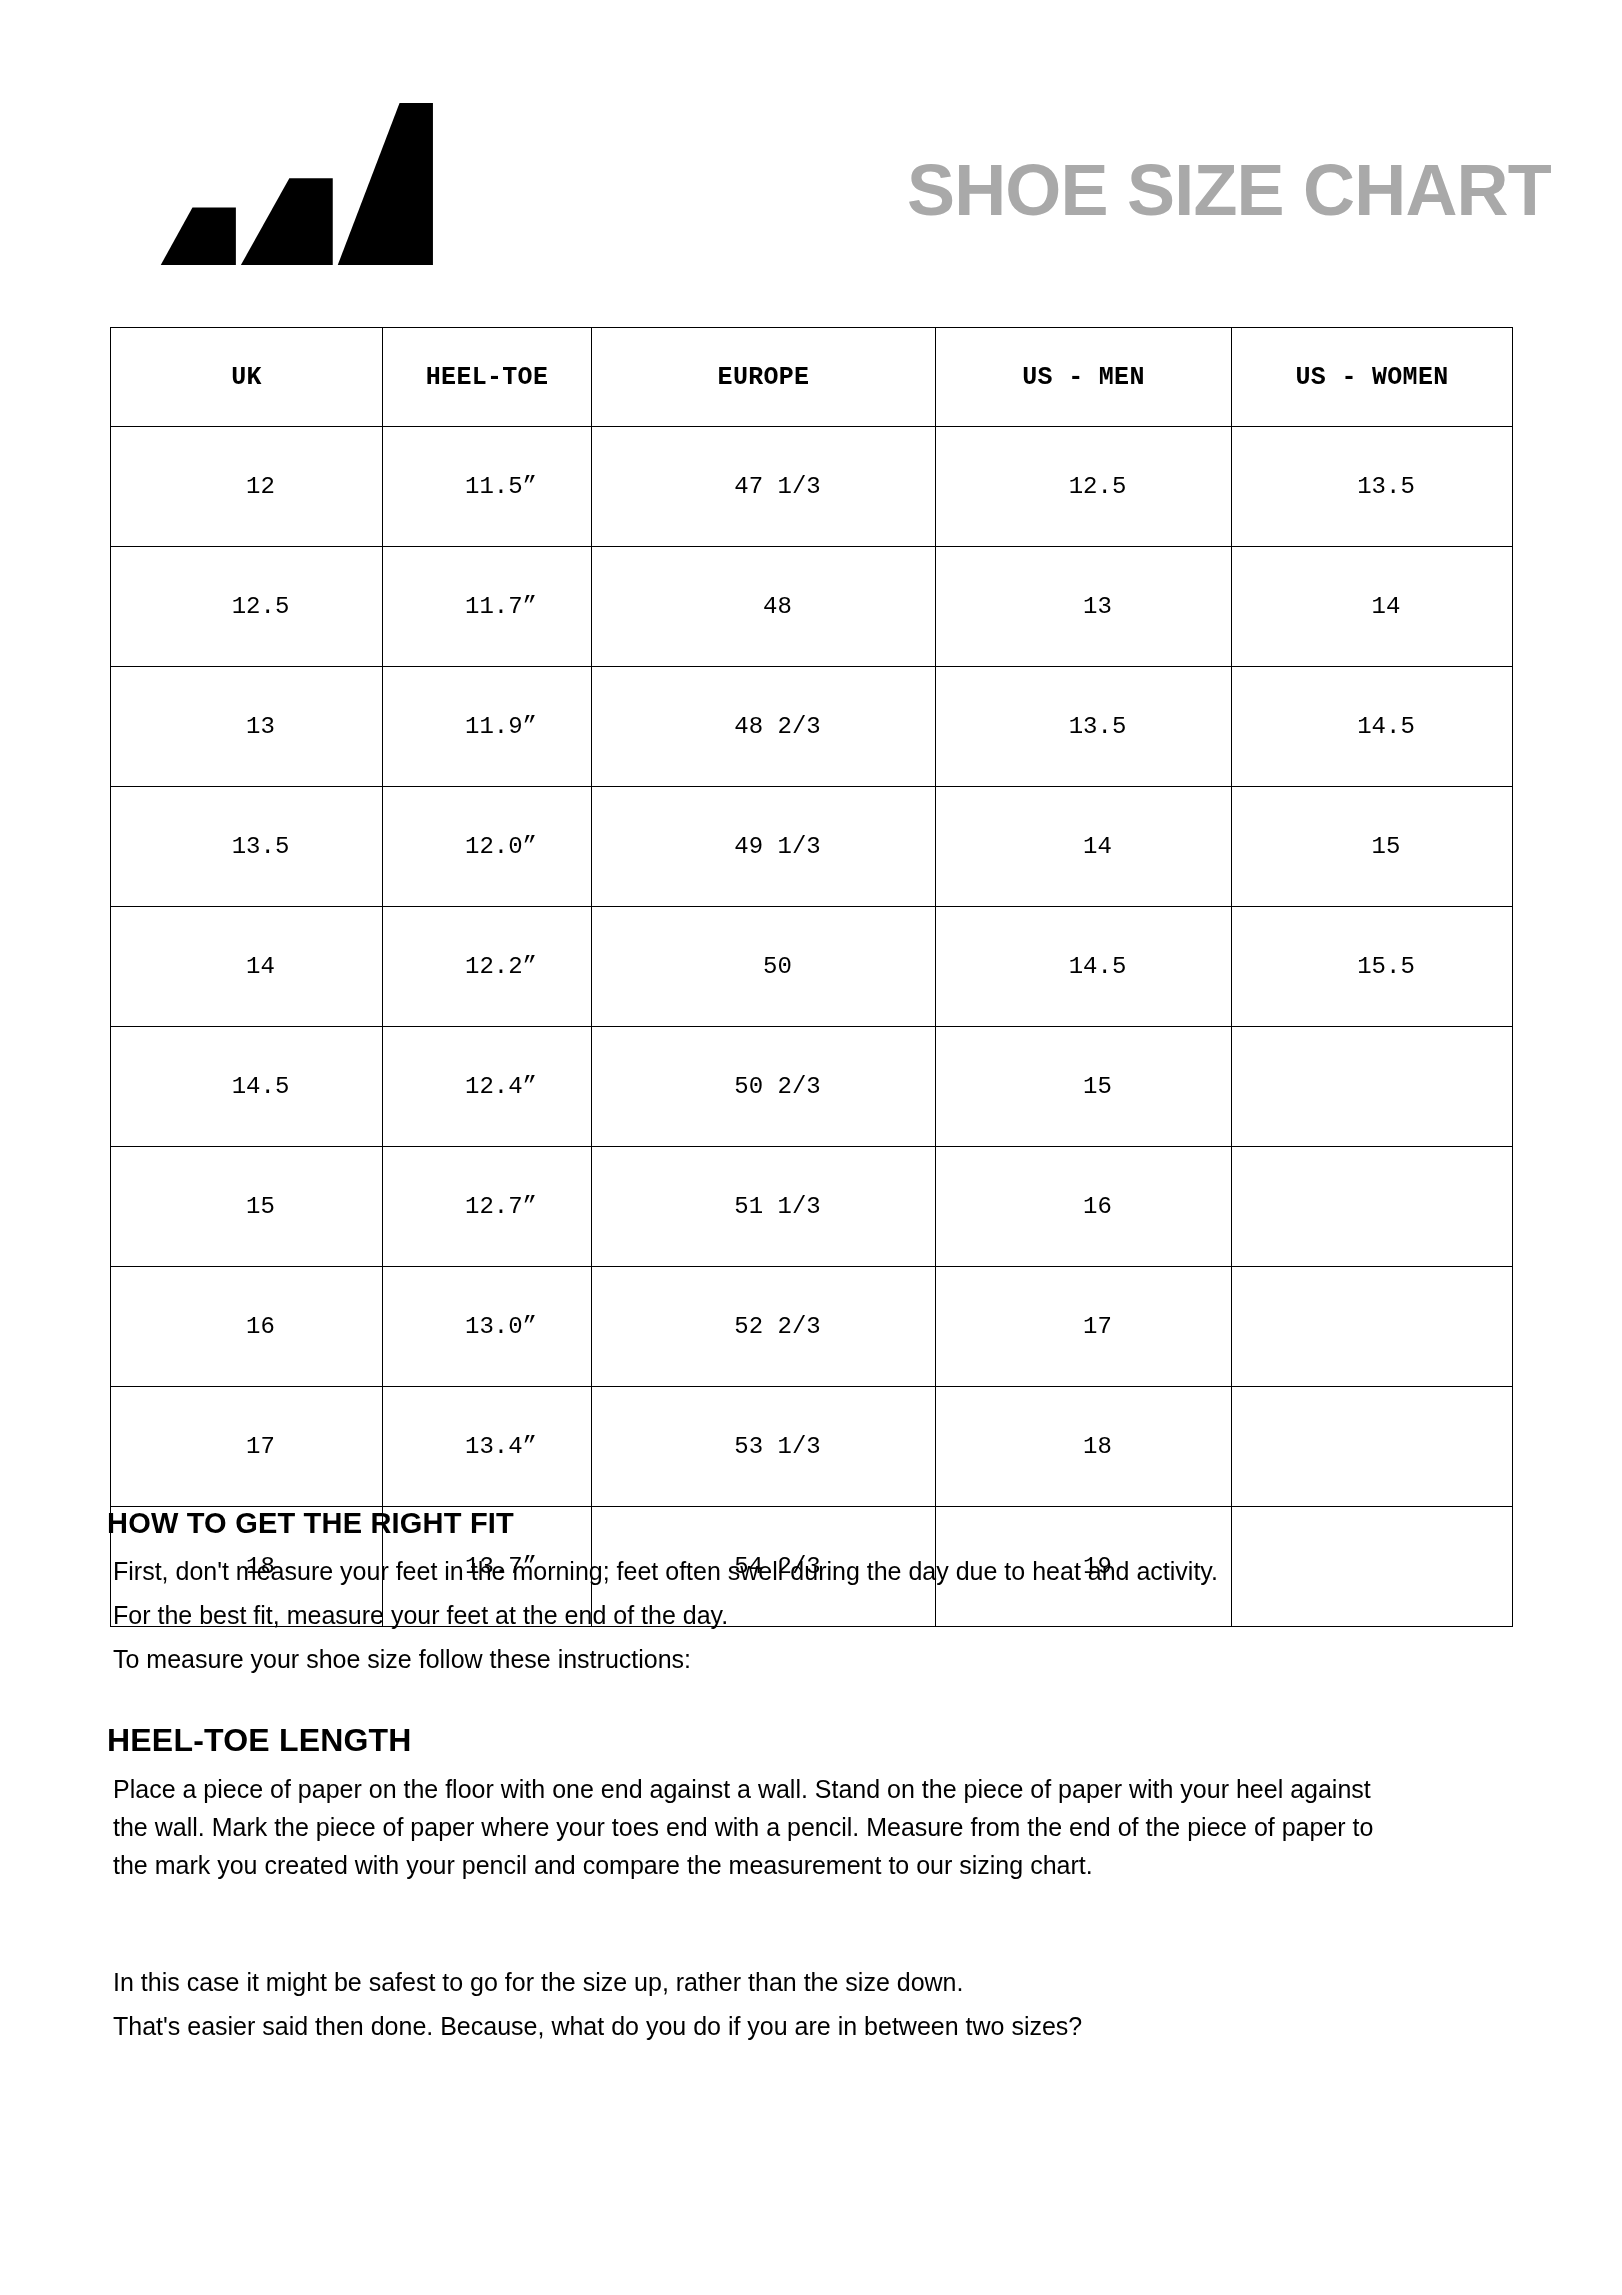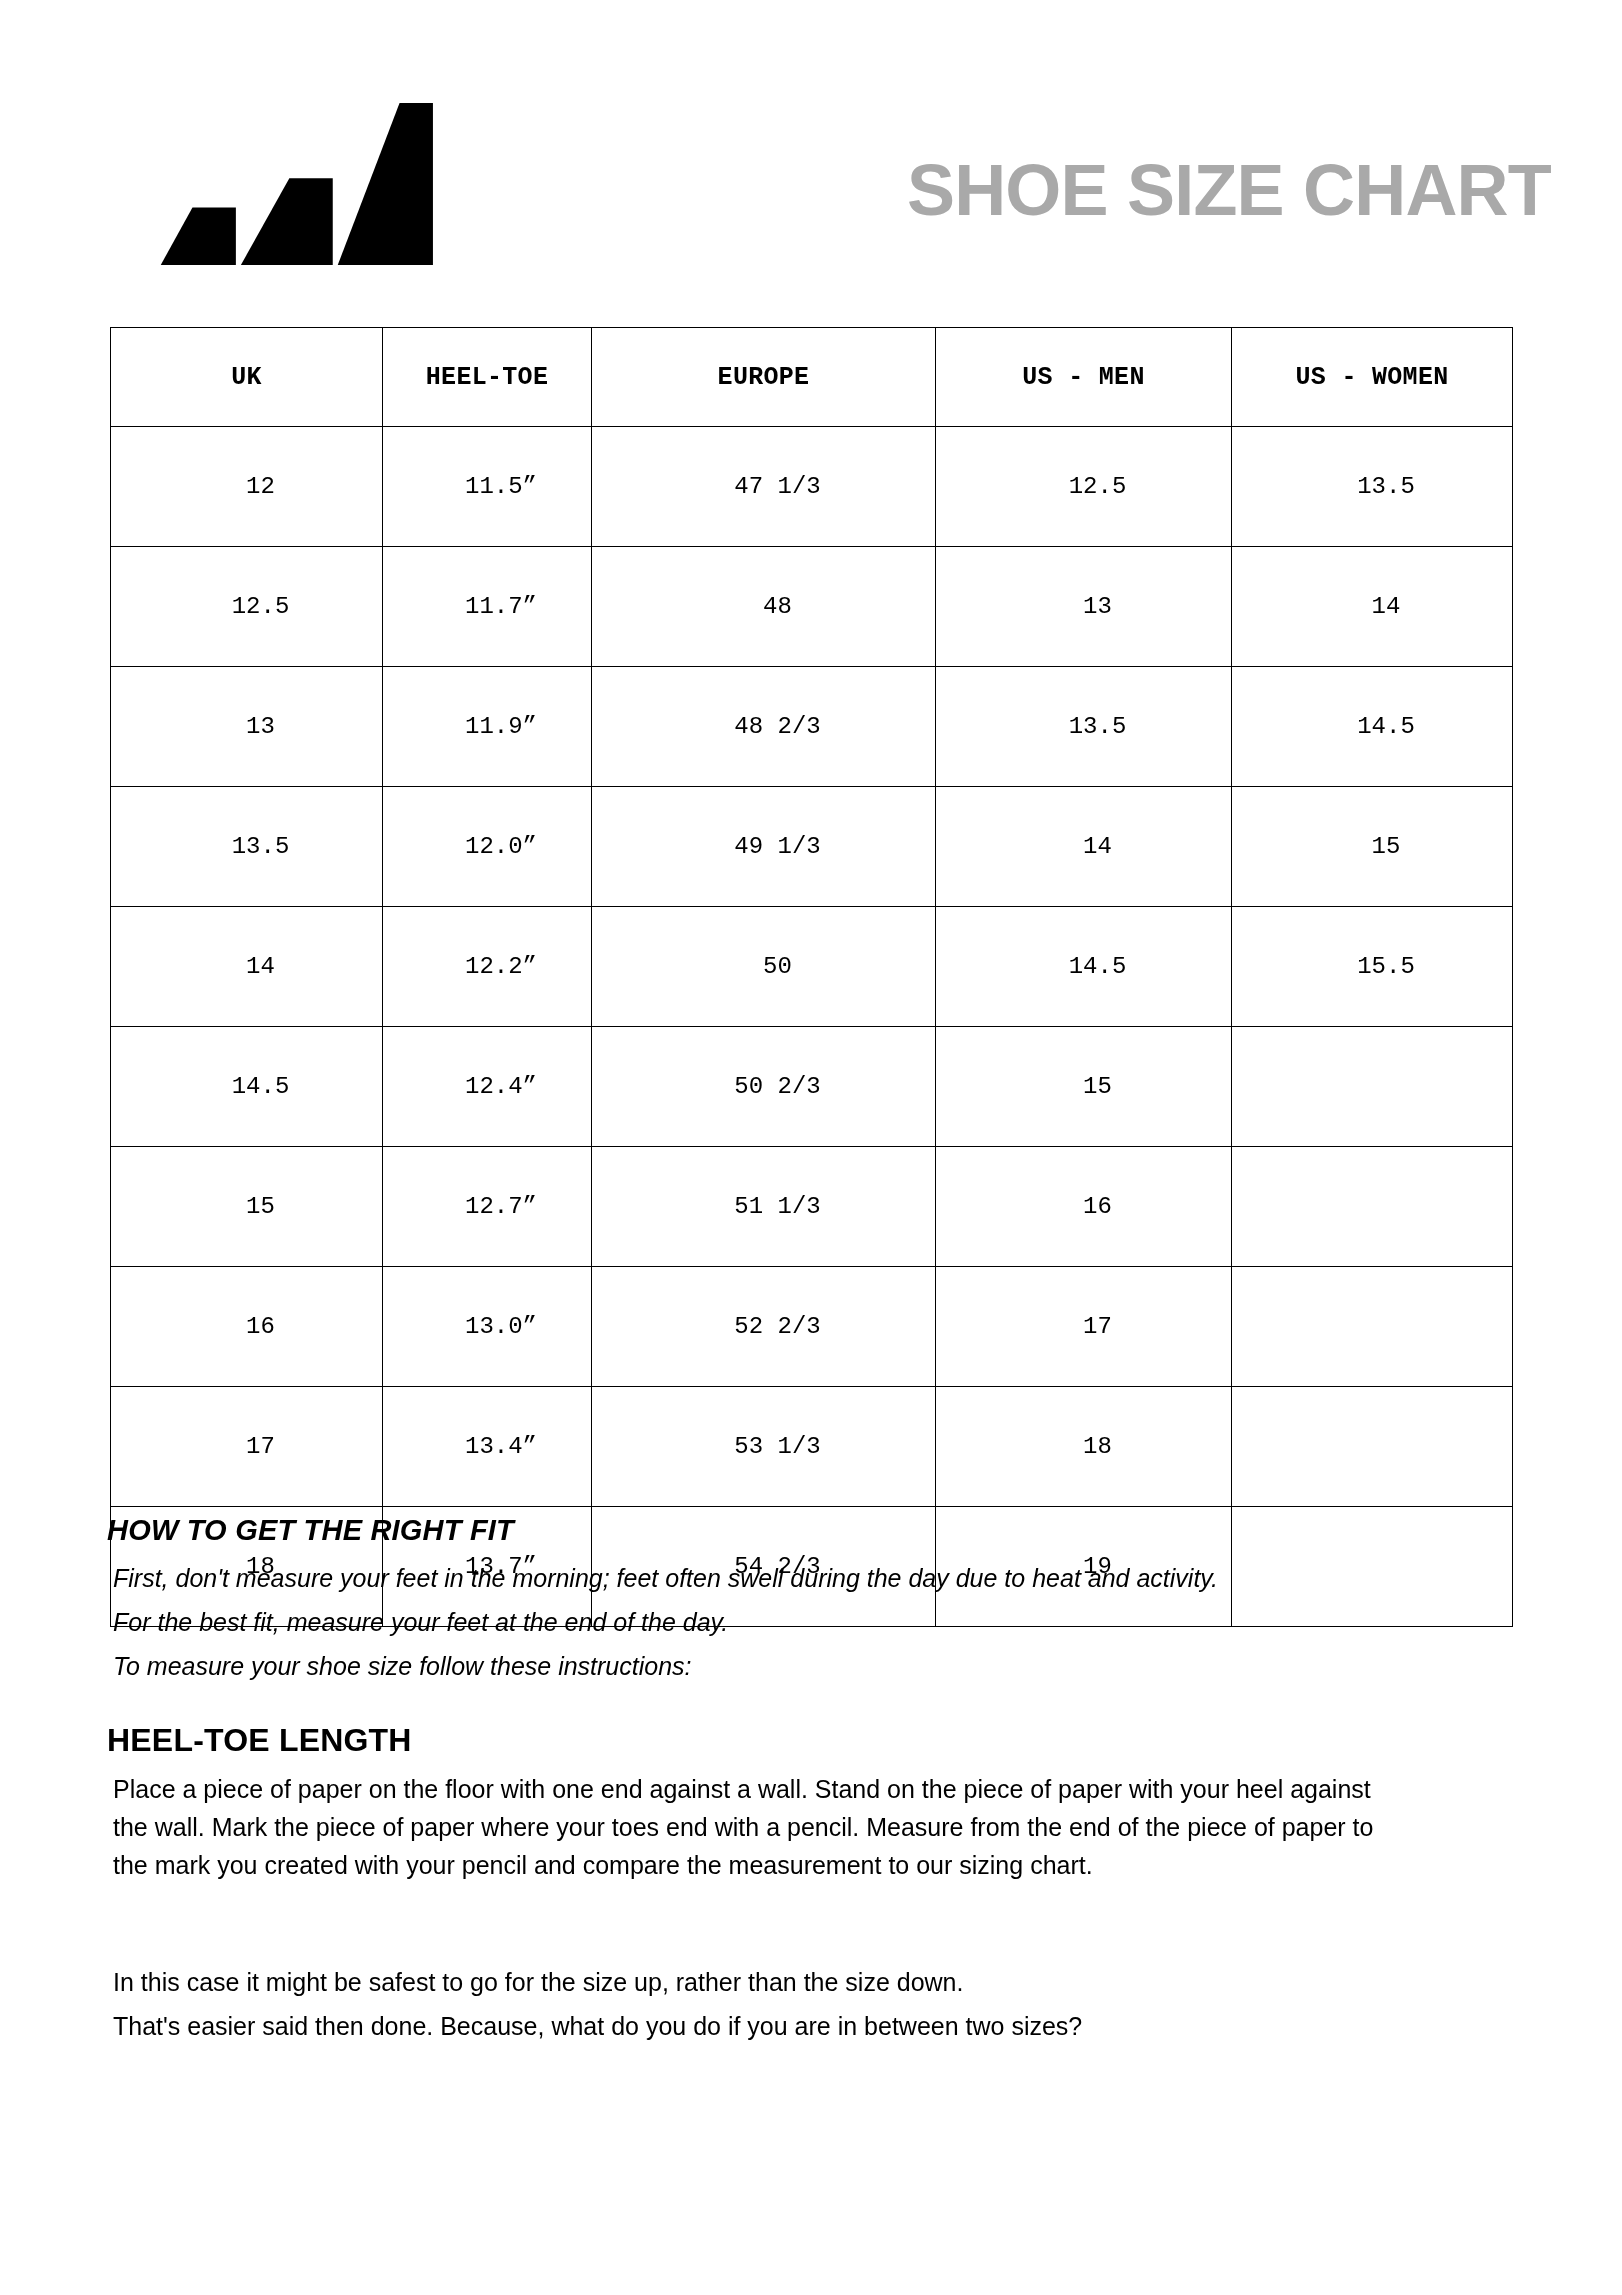--- a/index.html
+++ b/index.html
@@ -109,21 +109,21 @@
   }
 
   .para {
     font-size: 25px;
     font-weight: normal;
     line-height: 1.52;
     margin: 6px;
     max-width: 1269px;
   }
 
-  .block-fit      { position: absolute; left: 0; top: 7px;    width: 1302px; font-style: italic; }
+  .block-fit      { position: absolute; left: 0; top: 0;    width: 1302px; }
   .block-heeltoe  { position: absolute; left: 0; top: 215px; width: 1302px; }
   .block-choose   { position: absolute; left: 0; top: 449px; width: 1302px; }
 </style>
 </head>
 <body>
 
 <div class="page">
 
   <div class="header">
 

